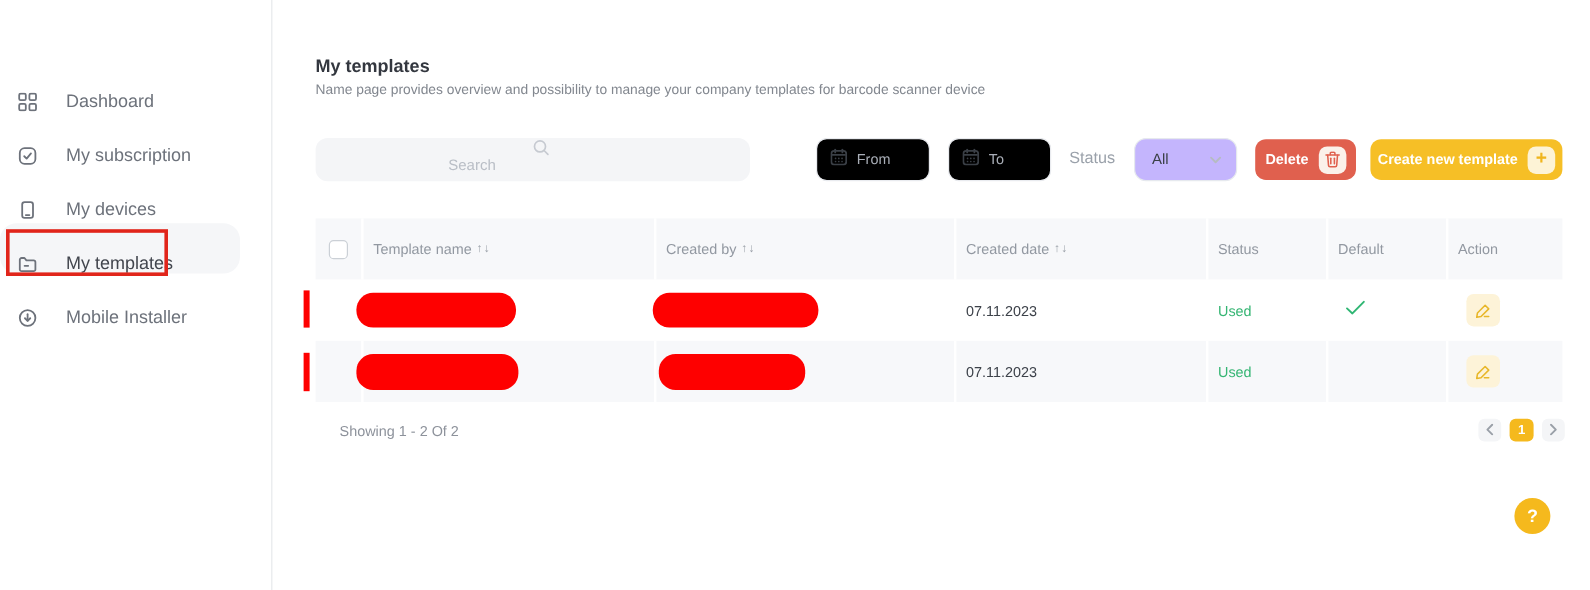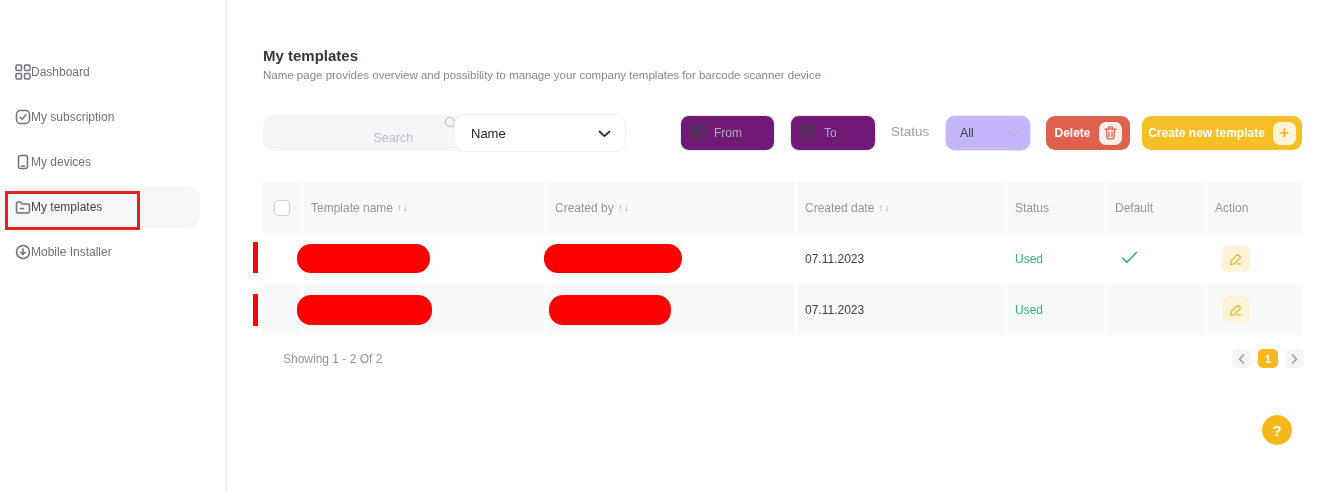--- a/index.html
+++ b/index.html
@@ -2,40 +2,40 @@
 <html><head>
 <meta charset="utf-8">
 <style>
   * { margin:0; padding:0; box-sizing:border-box; }
   html,body { width:1325px; height:492px; background:#ffffff; font-family:"Liberation Sans", sans-serif; overflow:hidden; }
   .app { position:relative; width:1325px; height:492px; background:#fff; }
 
   
   .sidebar { position:absolute; left:0; top:0; width:227px; height:492px; border-right:1px solid #e7e9ec; background:#fff; }
   .nav { position:absolute; left:0; top:48px; width:227px; }
-  .nav-item { display:flex; align-items:center; gap:0; height:42px; padding-left:14px; margin:3px 0; color:#6d727b; font-size:12px; cursor:pointer; }
+  .nav-item { display:flex; align-items:flex-end; gap:24px; height:42px; padding-left:14px; margin:3px 0; color:#6d727b; font-size:15px; cursor:pointer; }
   .nav-item.active { background:#f5f6f8; border-radius:14px; width:200px; color:#42464e; }
   .nav-icon { width:17px; height:17px; flex:0 0 17px; display:flex; align-items:center; justify-content:center; }
   .nav-icon svg { stroke:#6d727b; fill:none; stroke-width:1.5; stroke-linecap:round; stroke-linejoin:round; }
   .annotation-box { position:absolute; left:5px; top:191px; width:135px; height:39px; border:3px solid #e1251b; pointer-events:none; }
 
   
   .main { position:absolute; left:263px; top:0; width:1039px; }
   .page-title { position:absolute; left:0; top:47px; font-size:15px; font-weight:bold; color:#33373f; }
   .page-subtitle { position:absolute; left:0; top:69px; font-size:11.5px; color:#82878f; white-space:nowrap; }
 
   
   .filter-bar { position:absolute; left:0; top:115px; width:1039px; height:36px; }
   .search-wrap { position:absolute; left:0; top:0; width:362px; height:36px; background:#f4f5f7; border-radius:10px; display:flex; align-items:center;flex-direction:column; }
   .search-icon { margin-left:13px; display:flex; }
   .search-input { border:none; outline:none; background:transparent; font-size:12.5px; color:#3a3f46; margin-left:9px; width:150px; font-family:"Liberation Sans",sans-serif; }
   .search-input::placeholder { color:#b9bec6; }
   .name-select { position:absolute; left:192px; top:0; width:170px; height:36px; background:#ffffff; border-radius:10px; box-shadow:0 0 0 1px #f0f1f4; display:flex; align-items:center; justify-content:space-between; padding:0 14px 0 16px; cursor:pointer; }
   .name-select .val { font-size:13px; color:#22262c; }
-  .date-field { position:absolute; top:0; height:36px; border:1px solid #e9ebef; border-radius:9px; background:#701a75; display:flex; align-items:center; padding-left:11px; gap:8px; }
+  .date-field { position:absolute; top:0; height:36px; border:1px solid #e9ebef; border-radius:9px; background:#000000; display:flex; align-items:center; padding-left:11px; gap:8px; }
   .date-field .ph { font-size:12px; color:#a9aeb7; }
   .date-from { left:417px; width:95px; }
   .date-to { left:527px; width:86px; }
   .status-label { position:absolute; left:628px; top:9px; font-size:13.5px; color:#9aa1aa; }
   .status-select { position:absolute; left:682px; top:0; width:86px; height:36px; border:1px solid #e6e9ee; border-radius:10px; background:#c4b5fd; display:flex; align-items:center; justify-content:space-between; padding:0 12px 0 14px; cursor:pointer; }
   .status-select .val { font-size:12.5px; color:#3a3f46; }
   .btn { position:absolute; top:1px; height:34px; border:none; border-radius:9px; display:flex; align-items:center; justify-content:center; gap:8px; cursor:pointer; font-family:"Liberation Sans",sans-serif; }
   .btn-delete { left:783px; width:84px; background:#e0604e; }
   .btn-delete .lbl { color:#fff; font-size:12px; font-weight:bold; }
   .icon-chip { width:23px; height:23px; border-radius:7px; display:flex; align-items:center; justify-content:center; }
@@ -139,28 +139,20 @@
     <div class="filter-bar">
       <div class="search-wrap">
         <span class="search-icon">
           <svg width="16" height="16" viewBox="0 0 16 16" fill="none" stroke="#c6cad1" stroke-width="1.4" stroke-linecap="round">
               <circle cx="7" cy="7" r="4.6"></circle>
               <line x1="10.6" y1="10.6" x2="13.6" y2="13.6"></line>
             </svg>
         </span>
         <input class="search-input" type="text" placeholder="Search" style="">
       </div>
-      <div class="name-select">
-        <span class="val">Name</span>
-        <span>
-          <svg width="13" height="8" viewBox="0 0 13 8" fill="none" stroke="#2b2f36" stroke-width="1.8" stroke-linecap="round" stroke-linejoin="round">
-              <polyline points="1.5,1.5 6.5,6.2 11.5,1.5"></polyline>
-            </svg>
-        </span>
-      </div>
 
       <div class="date-field date-from">
         <span>
           <svg width="14" height="14" viewBox="0 0 14 14">
               <rect x="0.8" y="1.8" width="12.4" height="11.4" rx="2.4" fill="none" stroke="#3a3f46" stroke-width="1.5"></rect>
               <line x1="4" y1="0.6" x2="4" y2="3" stroke="#3a3f46" stroke-width="1.5" stroke-linecap="round"></line>
               <line x1="10" y1="0.6" x2="10" y2="3" stroke="#3a3f46" stroke-width="1.5" stroke-linecap="round"></line>
               <line x1="1.2" y1="5" x2="12.8" y2="5" stroke="#3a3f46" stroke-width="1.4"></line>
               <circle cx="4.3" cy="8" r="0.7" fill="#3a3f46"></circle>
               <circle cx="7" cy="8" r="0.7" fill="#3a3f46"></circle>

